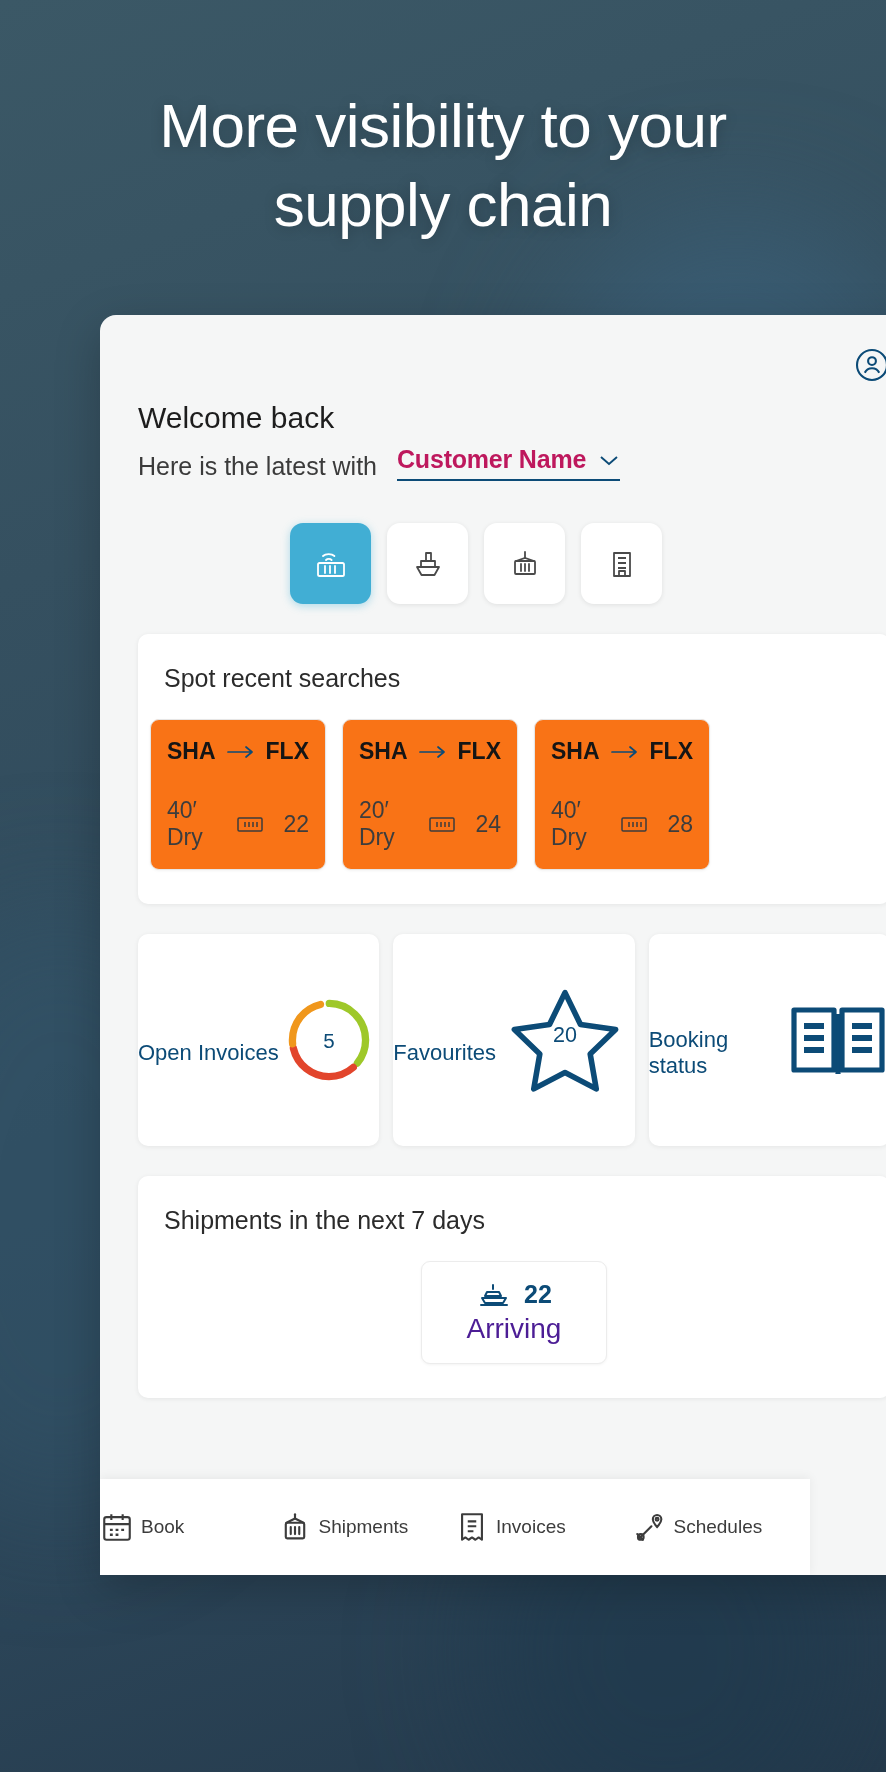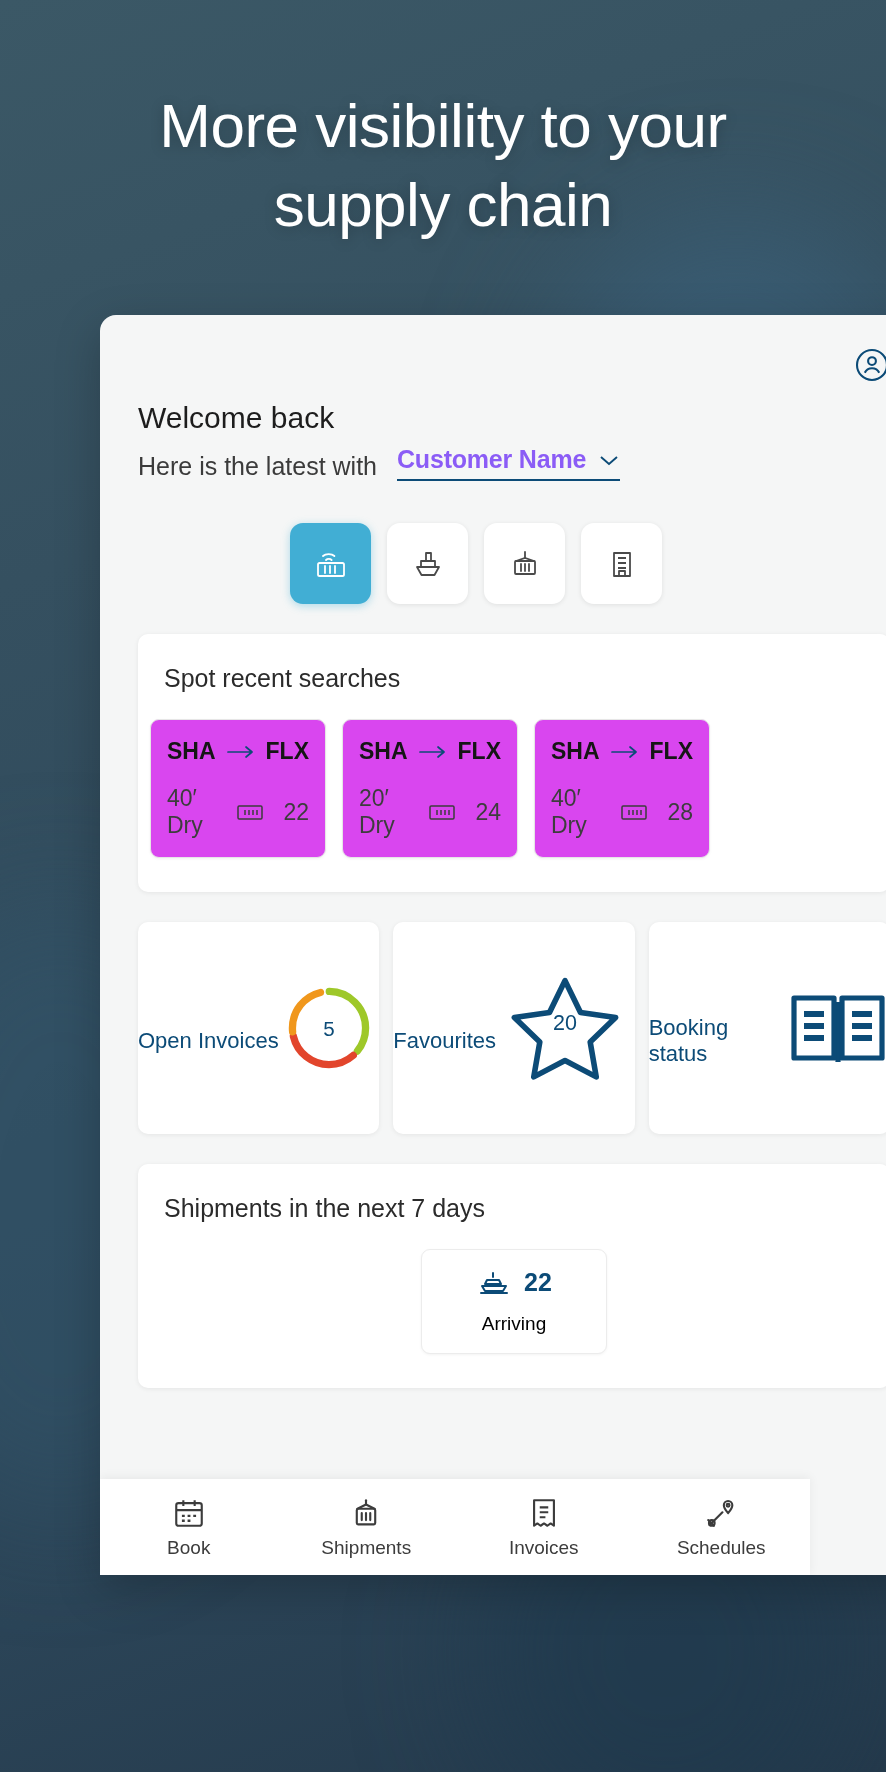--- a/index.html
+++ b/index.html
@@ -55,21 +55,21 @@
   .latest-row {
     display: flex; align-items: flex-end; gap: 20px;
     margin: 10px 0 0 38px;
   }
   .latest-label { font-size: 25px; color: #3b3b3b; }
   .cust-pick {
     display: flex; align-items: center; gap: 12px;
     border-bottom: 2px solid #0c4b77;
     padding-bottom: 5px;
   }
-  .cust-name { font-size: 25px; font-weight: bold; color: #8b5cf6; letter-spacing: -0.2px; }
+  .cust-name { font-size: 25px; font-weight: bold; color: #be185d; letter-spacing: -0.2px; }
 
   
   .mode-row { display: flex; gap: 16px; margin: 42px 0 0 190px; }
   .mode-tile {
     width: 81px; height: 81px; border-radius: 13px;
     background: #ffffff; display: flex; align-items: center; justify-content: center;
     box-shadow: 0 1px 5px rgba(0,0,0,0.09);
   }
   .mode-tile.active { background: #41aed4; box-shadow: 0 2px 8px rgba(65,174,212,0.4); }
 
@@ -86,30 +86,30 @@
   .panel {
     margin: 30px 38px 0 38px; background: #ffffff;
     border-radius: 10px; box-shadow: 0 1px 5px rgba(0,0,0,0.07);
   }
   .panel-title { font-size: 25px; color: #2b2b2b; padding: 30px 0 0 26px; }
 
   
   .chips { display: flex; gap: 16px; padding: 26px 0 34px 12px; overflow: hidden; }
   .chip {
     flex: 0 0 auto; width: 176px; border: 1px solid #e6e6e6;
-    border-radius: 9px; padding: 18px 16px; background: #d946ef;
+    border-radius: 9px; padding: 18px 16px; background: #f97316;
     box-shadow: 0 1px 3px rgba(0,0,0,0.05);
   }
   .chip-route {
     display: flex; align-items: center; justify-content: space-between;
     font-size: 23px; font-weight: bold; color: #151515;
   }
   .chip-sub {
     display: flex; align-items: center; gap: 18px;
-    margin-top: 20px; font-size: 23px; color: #3d3d3d;
+    margin-top: 32px; font-size: 23px; color: #3d3d3d;
   }
 
   
   .stats { display: flex; gap: 14px; margin: 30px 38px 0 38px; }
   .stat {
     flex: 1; background: #fff; border-radius: 10px; height: 212px;
     box-shadow: 0 1px 5px rgba(0,0,0,0.07);
     display: flex; align-items: center;
   }
   .stat-title { font-size: 22px; color: #0c4b77; margin-top: 26px; }
@@ -119,30 +119,30 @@
   .pills { display: flex; gap: 20px; justify-content: center; padding: 26px 0 34px 0; }
   .pill {
     width: 186px; border: 1px solid #ececec; border-radius: 9px;
     padding: 18px 0 18px 0; text-align: center; background: #fff;
     box-shadow: 0 1px 3px rgba(0,0,0,0.05);
   }
   .pill-top {
     display: flex; align-items: center; justify-content: center; gap: 12px;
     font-size: 25px; font-weight: bold; color: #0c4b77;
   }
-  .pill-label { margin-top: 16px; font-size: 19px; color: #000000; }
+  .pill-label { margin-top: 4px; font-size: 28px; color: #4c1d95; }
 
   
   .nav {
     position: absolute; left: 0; bottom: 0; width: 710px; height: 96px;
     background: #ffffff; display: flex; align-items: center;
     box-shadow: 0 -2px 10px rgba(0,0,0,0.06);
   }
   .nav-item {
-    flex: 1; display: flex; flex-direction: column;
+    flex: 1; display: flex; flex-direction: row;
     align-items: center; gap: 7px;
   }
   .nav-label { font-size: 19px; color: #3c3c3c; }
   .nav-item.active .nav-label { color: #0c4b77; font-weight: bold; }
   svg { display: block; }
 </style>
 </head>
 <body>
 
 <div class="bg-blob blob-a"></div>

